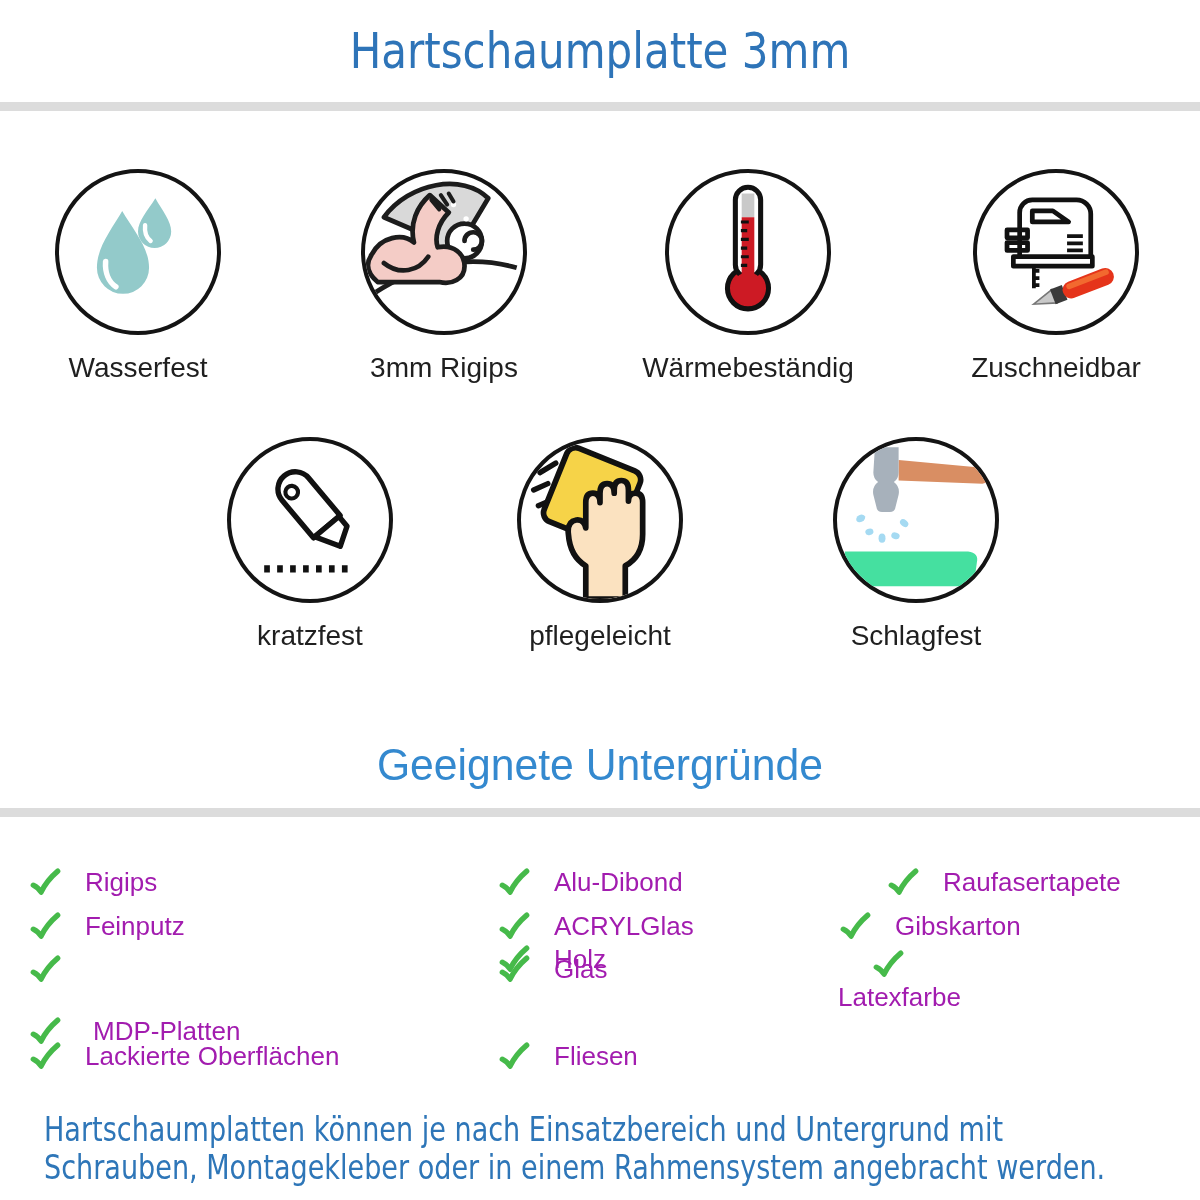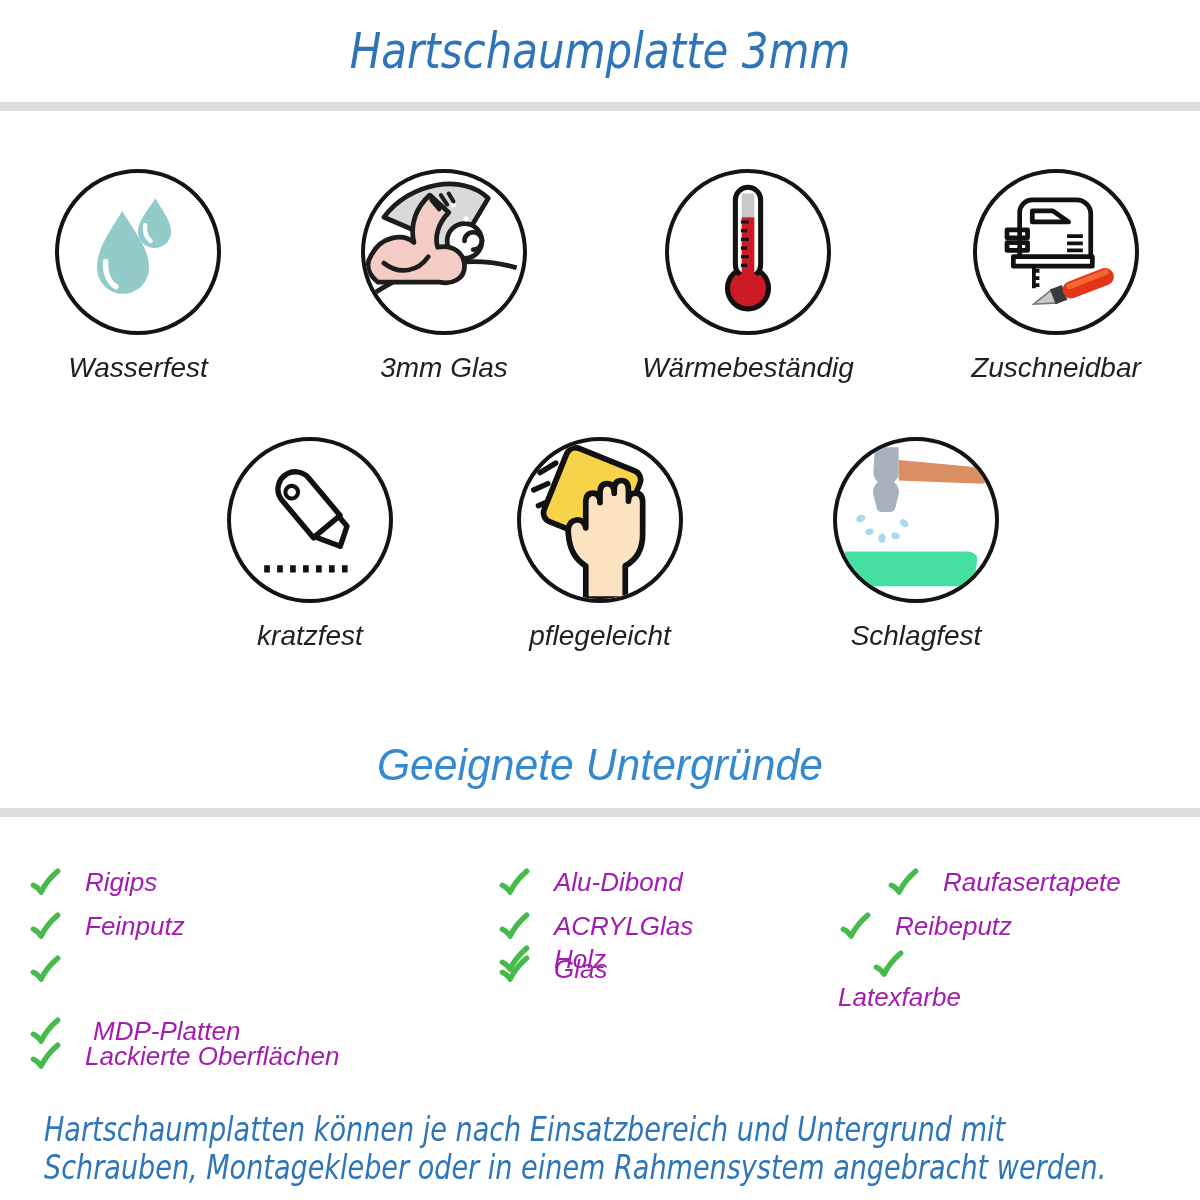--- a/index.html
+++ b/index.html
@@ -1,18 +1,18 @@
 <!DOCTYPE html>
 <html><head>
 <meta charset="utf-8">
 <style>
   html,body { margin:0; padding:0; background:#fff; }
   .page {
     position:relative; width:1200px; height:1200px; background:#ffffff;
-    font-family:"Liberation Sans", sans-serif; overflow:hidden;font-style:italic;
+    font-family:"Liberation Sans", sans-serif; overflow:hidden;
   }
   
   .title-wrap { position:absolute; top:22px; left:0; width:1200px; text-align:center; }
   .main-title {
     display:inline-block; font-family:"DejaVu Sans", sans-serif;
     font-size:50px; color:#2e74b8; transform:scaleX(.84); transform-origin:center;
     white-space:nowrap;
   }
   .section-wrap { position:absolute; top:740px; left:0; width:1200px; text-align:center; }
   .section-title {
@@ -74,21 +74,21 @@
         <circle cx="63" cy="43" r="11" fill="#fff" stroke="#1c1c1c" stroke-width="3"></circle>
         <path d="M63 43 a5.5 5.5 0 1 1 5.5 5.5" fill="none" stroke="#1c1c1c" stroke-width="3" stroke-linecap="round"></path>
         <circle cx="56" cy="20" r="1.7" fill="#fff"></circle>
         <circle cx="64" cy="29" r="1.7" fill="#fff"></circle>
         <path d="M6 76 C36 56 68 52 96 60" fill="none" stroke="#1c1c1c" stroke-width="3"></path>
         <path d="M4 52 C10 40 24 38 31 44 C28 32 33 21 41 14 L53 25 C46 32 44 41 46 47 C56 45 63 51 63 59 C63 67 55 71 47 69 L8 69 C2 64 0 58 4 52 Z" fill="#f4ccc6" stroke="#1c1c1c" stroke-width="3" stroke-linejoin="round"></path>
         <path d="M12 57 C22 65 34 62 40 53" fill="none" stroke="#1c1c1c" stroke-width="3" stroke-linecap="round"></path>
         <path d="M42 17 L47 23 M48 14 L52 20 M53 13 L56 18" stroke="#1c1c1c" stroke-width="2.6" stroke-linecap="round"></path>
       </svg>
     </div>
-    <div class="f-label">3mm Glas</div>
+    <div class="f-label">3mm Rigips</div>
   </div>
 
   <div class="feature" style="left:973px; top:169px;">
     <div class="icon-circle">
       <svg viewBox="0 0 100 100">
         <g fill="none" stroke="#111" stroke-width="3" stroke-linejoin="round">
           <path d="M27 53 V25 a8 8 0 0 1 8 -8 h28 a9 9 0 0 1 9 9 v27"></path>
           <path d="M35 31 v-7 h13 l10 7 z"></path>
           <rect x="23" y="53" width="50" height="6"></rect>
           <rect x="19" y="36" width="13" height="5"></rect>
@@ -214,32 +214,38 @@
         <path d="M6 23 Q12 26 15 31 Q21 18 34 7" fill="none" stroke="#46ba4a" stroke-width="6" stroke-linecap="round" stroke-linejoin="round"></path>
       </svg>
     <span class="lbl">Glas</span>
   </div>
   <div class="check-row" style="left:497px; top:937px;text-align:center;">
     <svg viewBox="0 0 40 40">
         <path d="M6 23 Q12 26 15 31 Q21 18 34 7" fill="none" stroke="#46ba4a" stroke-width="6" stroke-linecap="round" stroke-linejoin="round"></path>
       </svg>
     <span class="lbl">Holz</span>
   </div>
+  <div class="check-row" style="left:497px; top:1034px;">
+    <svg viewBox="0 0 40 40">
+        <path d="M6 23 Q12 26 15 31 Q21 18 34 7" fill="none" stroke="#46ba4a" stroke-width="6" stroke-linecap="round" stroke-linejoin="round"></path>
+      </svg>
+    <span class="lbl">Fliesen</span>
+  </div>
 
   <div class="check-row" style="left:886px; top:860px;">
     <svg viewBox="0 0 40 40">
         <path d="M6 23 Q12 26 15 31 Q21 18 34 7" fill="none" stroke="#46ba4a" stroke-width="6" stroke-linecap="round" stroke-linejoin="round"></path>
       </svg>
     <span class="lbl">Raufasertapete</span>
   </div>
   <div class="check-row" style="left:838px; top:904px;">
     <svg viewBox="0 0 40 40">
         <path d="M6 23 Q12 26 15 31 Q21 18 34 7" fill="none" stroke="#46ba4a" stroke-width="6" stroke-linecap="round" stroke-linejoin="round"></path>
       </svg>
-    <span class="lbl">Reibeputz</span>
+    <span class="lbl">Gibskarton</span>
   </div>
   <div class="check-row" style="left:838px; top:947px;flex-direction:column;">
     <svg viewBox="0 0 40 40">
         <path d="M6 23 Q12 26 15 31 Q21 18 34 7" fill="none" stroke="#46ba4a" stroke-width="6" stroke-linecap="round" stroke-linejoin="round"></path>
       </svg>
     <span class="lbl">Latexfarbe</span>
   </div>
 
   <div class="footer-line" style="top:1110px;">Hartschaumplatten können je nach Einsatzbereich und Untergrund mit</div>
   <div class="footer-line" style="top:1148px;">Schrauben, Montagekleber oder in einem Rahmensystem angebracht werden.</div>

